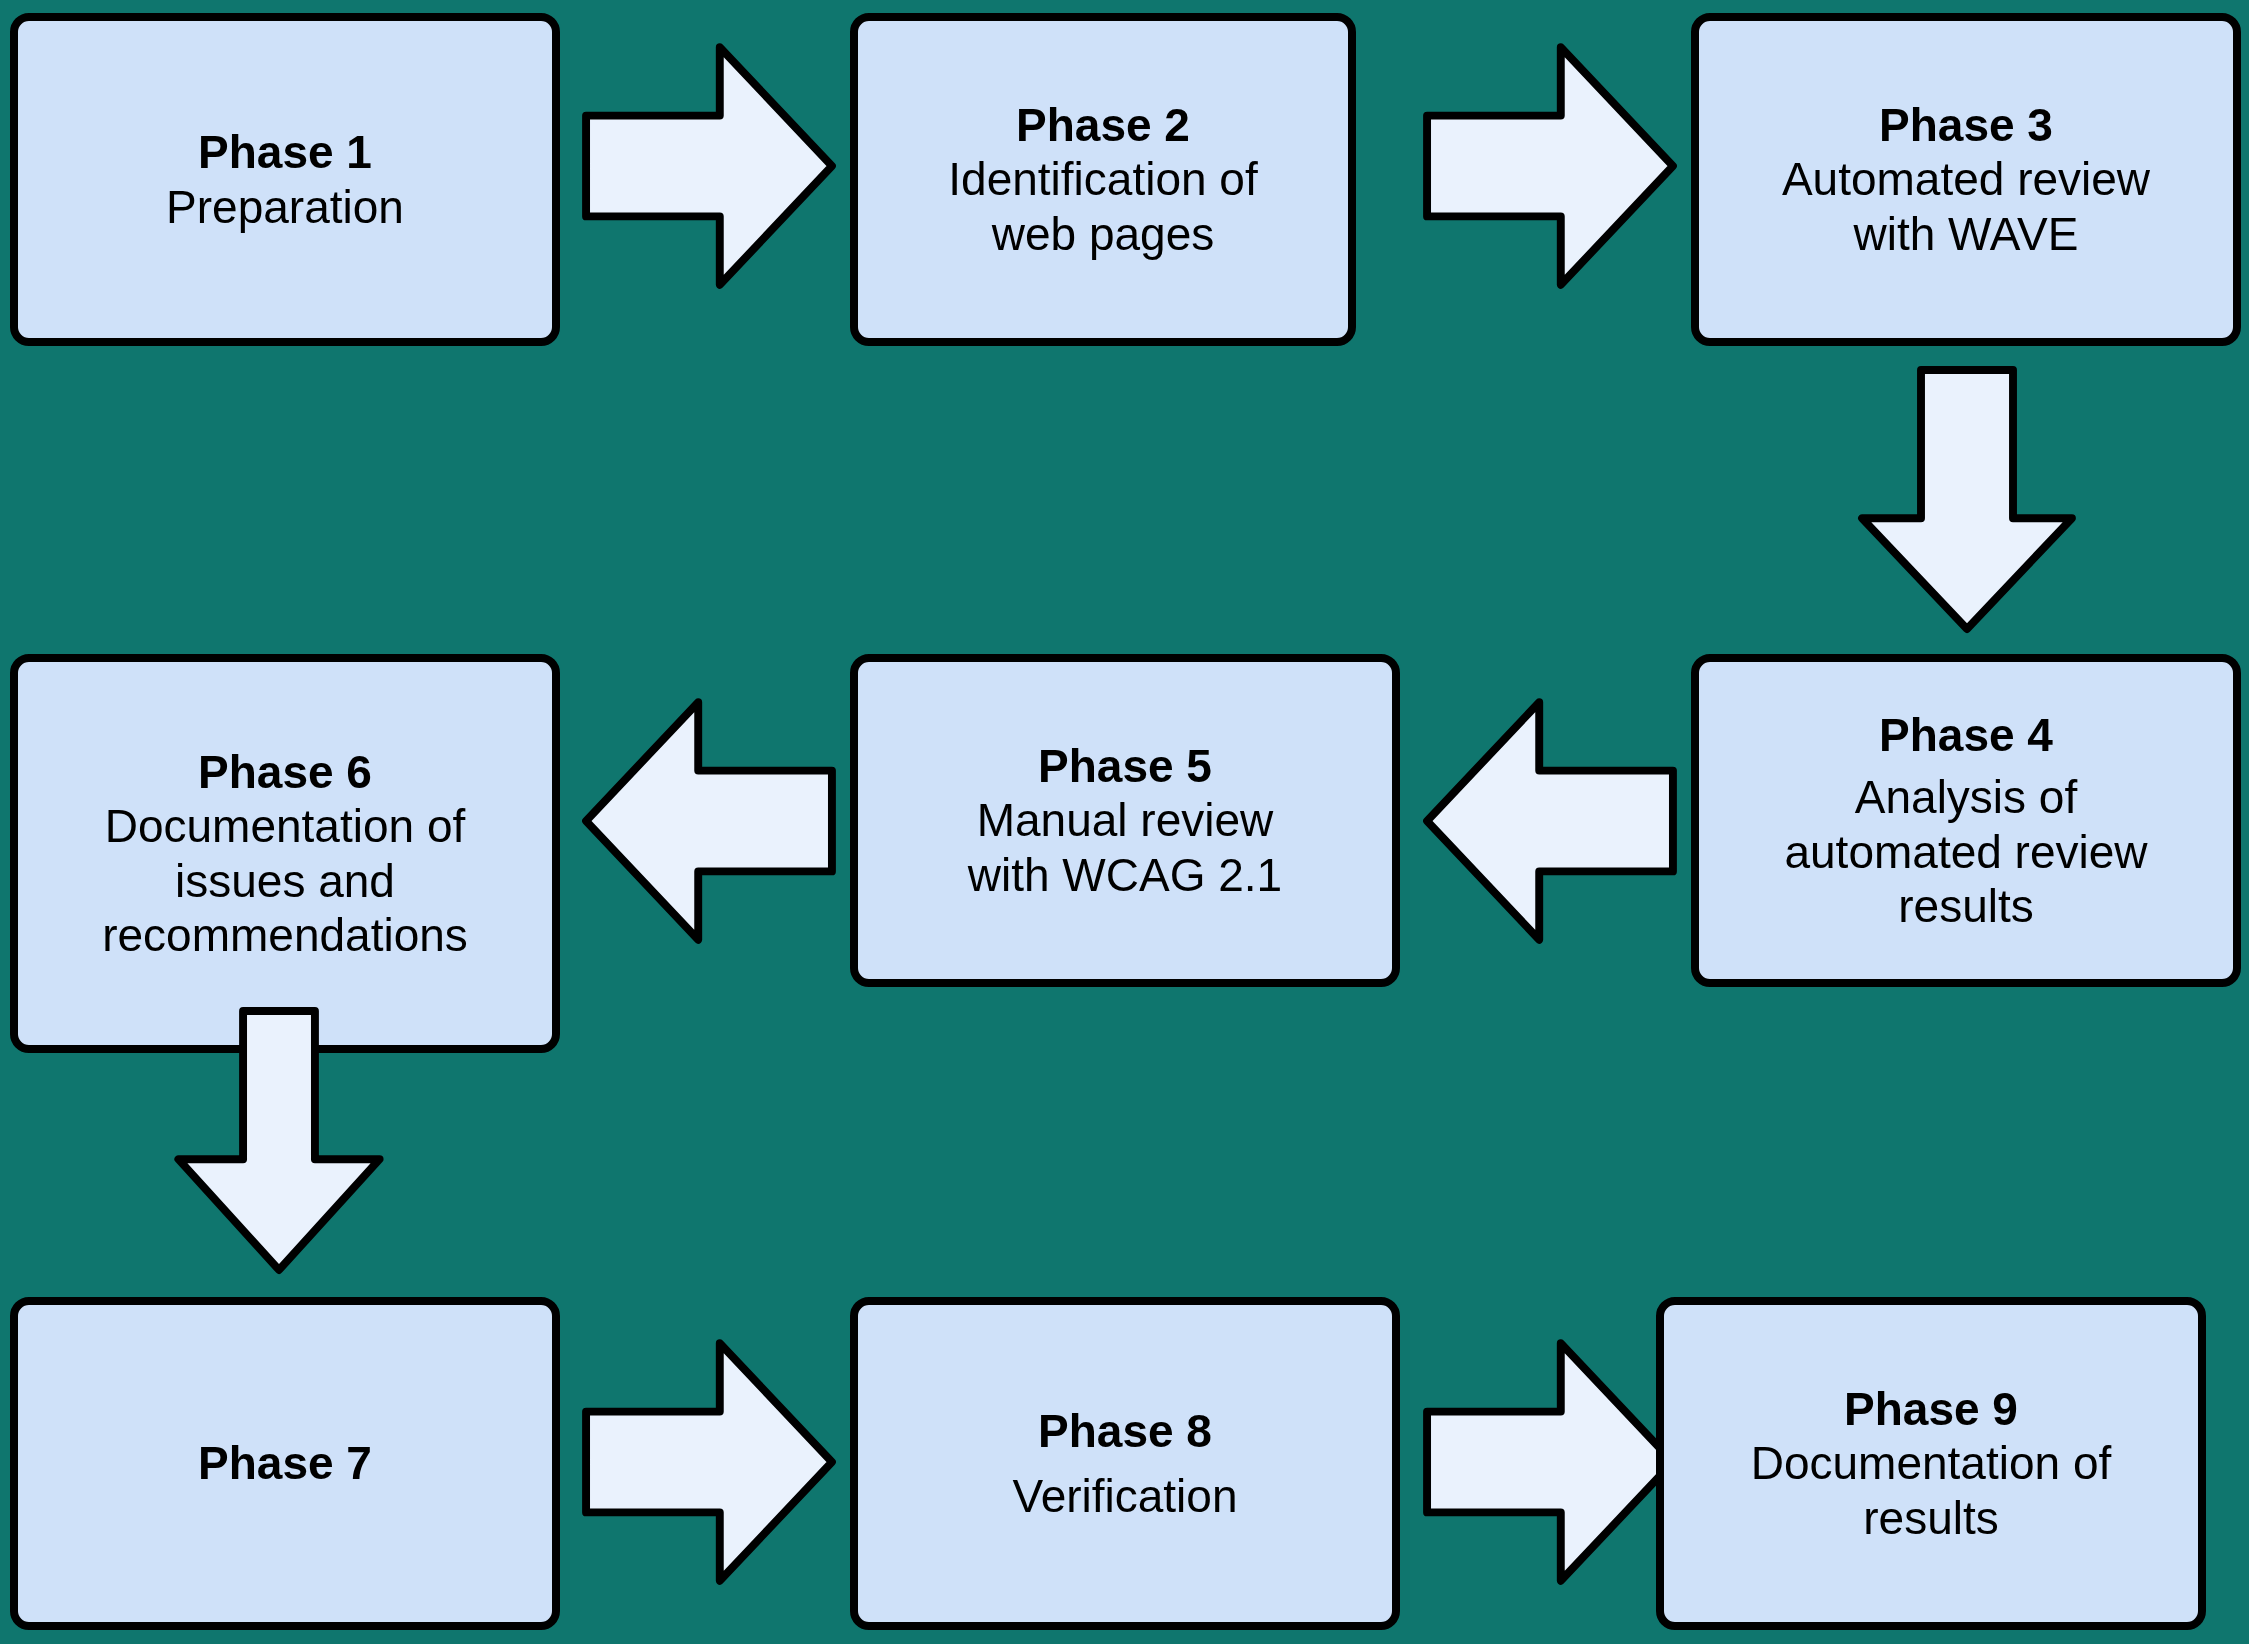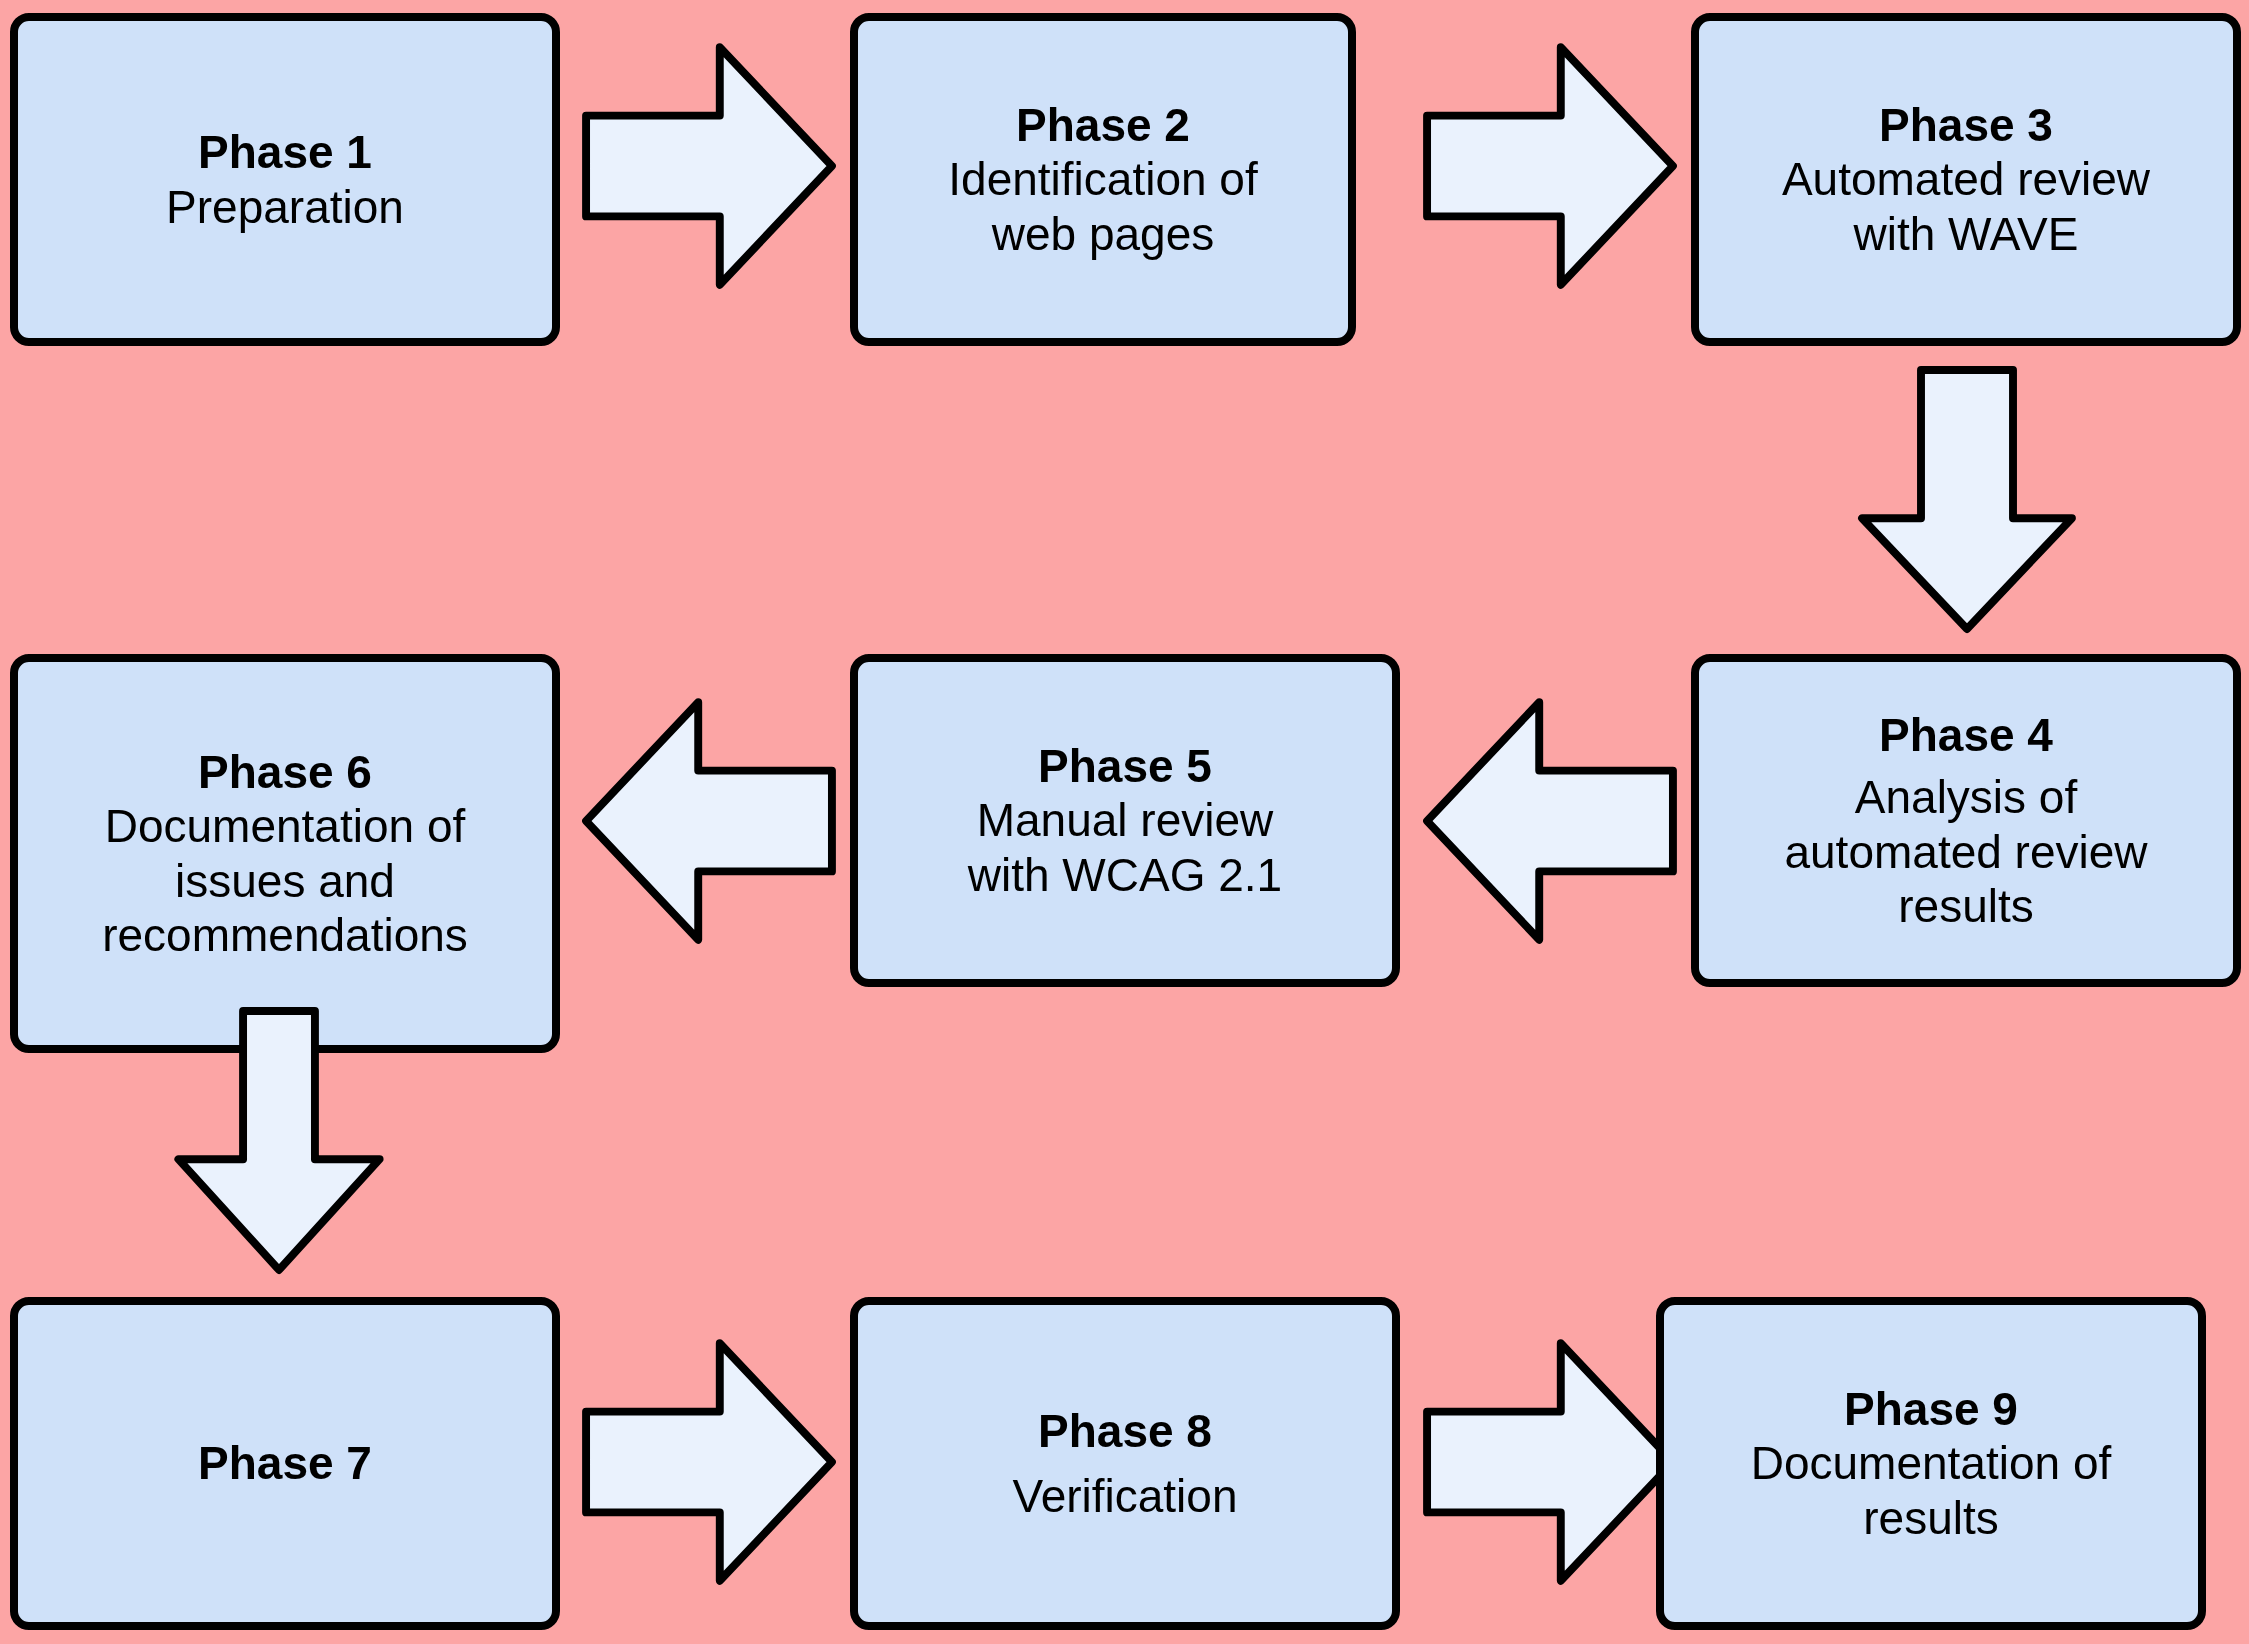--- a/index.html
+++ b/index.html
@@ -5,21 +5,21 @@
 <style>
   html, body {
     margin: 0;
     padding: 0;
     background: #ffffff;
   }
   #canvas {
     position: relative;
     width: 2250px;
     height: 1644px;
-    background: #fca5a5;
+    background: #0f766e;
     overflow: hidden;
     font-family: "Liberation Sans", "DejaVu Sans", sans-serif;
   }
   .node {
     position: absolute;
     box-sizing: border-box;
     background: #cfe1f9;
     border: 8px solid #000000;
     border-radius: 19px;
     display: flex;

